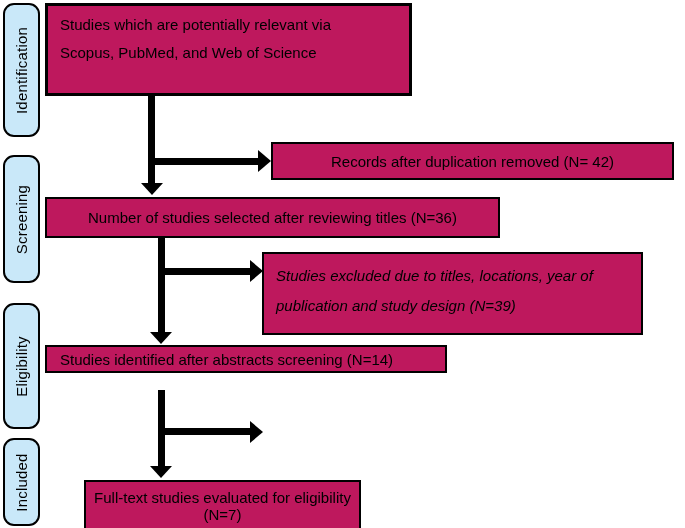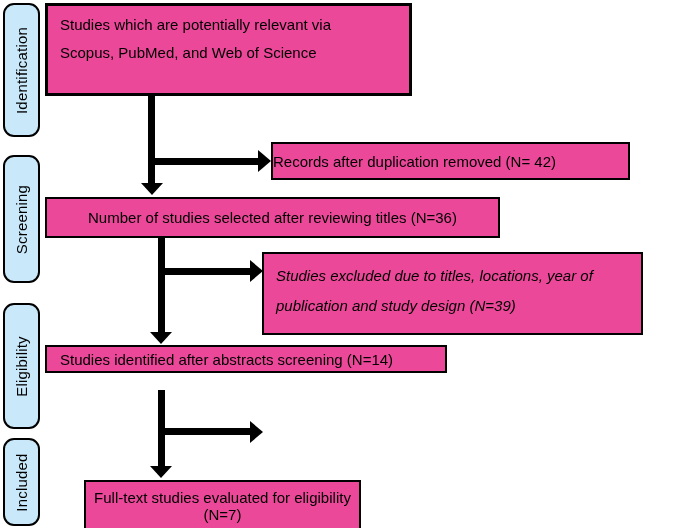--- a/index.html
+++ b/index.html
@@ -32,34 +32,34 @@
     letter-spacing: 0.2px;
   }
   .stage-identification { top: 3px;  height: 134px; }
   .stage-screening      { top: 155px; height: 128px; }
   .stage-eligibility    { top: 303px; height: 126px; }
   .stage-included       { top: 438px; height: 88px; border-bottom-left-radius: 11px; }
 
   
   .fbox {
     position: absolute;
-    background: #ec4899;
+    background: #be185d;
     border: 2px solid #000000;
     box-sizing: border-box;
     font-size: 15px;
   }
   .b-sources {
     left: 45px; top: 3px; width: 367px; height: 93px;
     border-width: 3px;
     padding: 5px 6px 0 12px;
     line-height: 28px;
   }
   .b-duplicates {
-    left: 271px; top: 142px; width: 359px; height: 38px;
-    display: flex; align-items: center; justify-content: flex-start;
+    left: 271px; top: 142px; width: 403px; height: 38px;
+    display: flex; align-items: center; justify-content: center;
     text-align: center;
   }
   .b-titles {
     left: 45px; top: 197px; width: 455px; height: 41px;
     display: flex; align-items: center; justify-content: center;
     text-align: center;
   }
   .b-excluded-titles {
     left: 262px; top: 252px; width: 381px; height: 83px;
     padding: 7px 8px 0 12px;

